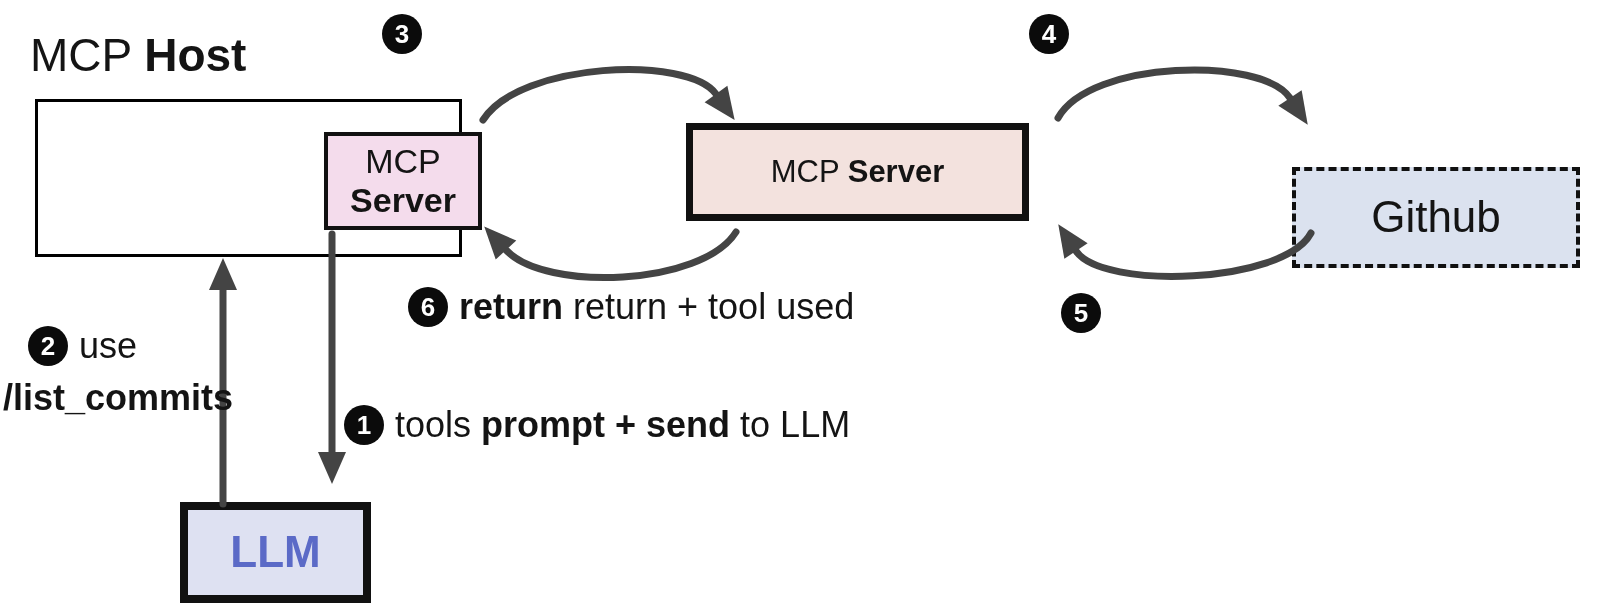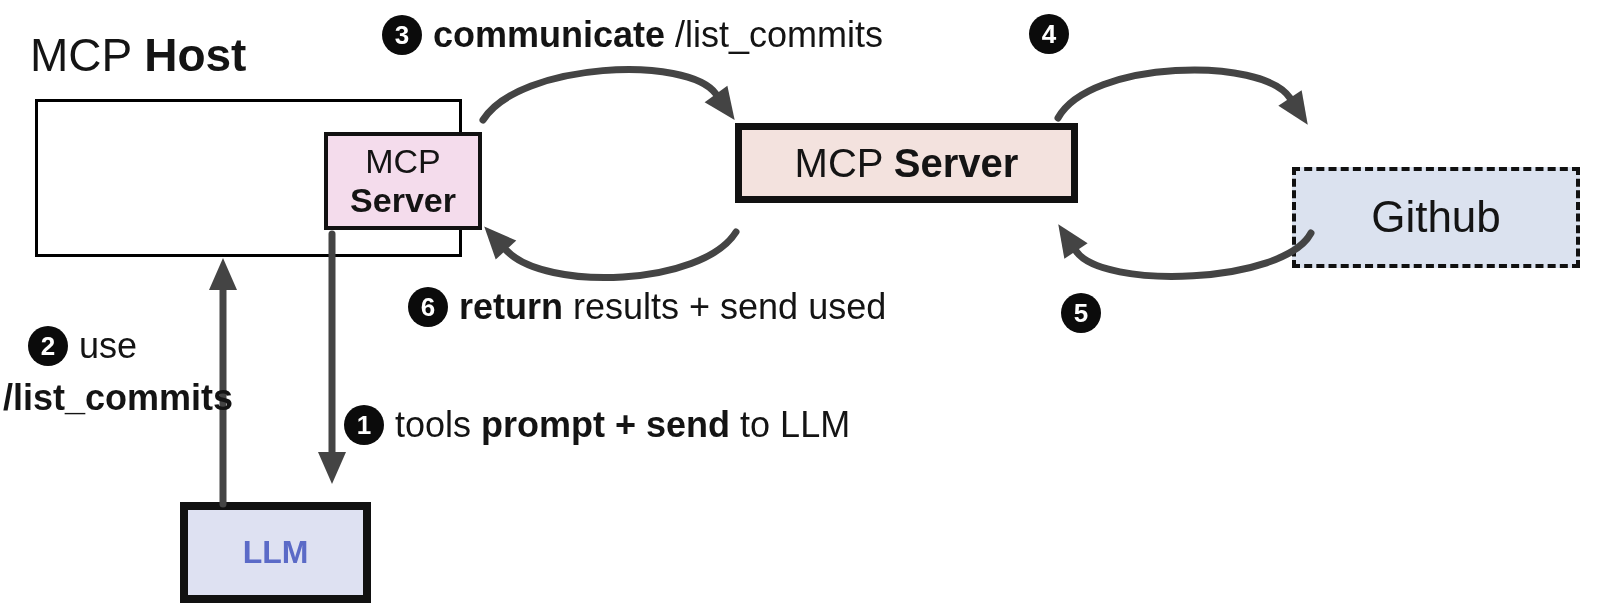--- a/index.html
+++ b/index.html
@@ -25,33 +25,33 @@
   #host-box {
     left: 35px; top: 99px; width: 427px; height: 158px;
     border: 3px solid #000; background: #ffffff; z-index: 1;
   }
   #client-box {
     left: 324px; top: 132px; width: 158px; height: 98px;
     border: 4px solid #111; background: var(--client-bg);
     font-size: 34px; z-index: 2;
   }
   #server-box {
-    left: 735px; top: 123px; width: 343px; height: 80px;
+    left: 686px; top: 123px; width: 343px; height: 98px;
     border: 7px solid #111; background: var(--server-bg);
-    font-size: 40px; z-index: 1;
+    font-size: 31px; z-index: 1;
   }
   #github-box {
     left: 1292px; top: 122px; width: 288px; height: 101px;
     border: 4px dashed #111; background: var(--github-bg);
     font-size: 44px; z-index: 1; margin-top: 45px;
   }
   #llm-box {
     left: 180px; top: 502px; width: 191px; height: 101px;
     border: 8px solid #111; background: var(--llm-bg);
-    font-size: 32px; font-weight: 700; color: var(--llm-text); z-index: 1;
+    font-size: 44px; font-weight: 700; color: var(--llm-text); z-index: 1;
   }
   #diagram-title {
     position: absolute; left: 30px; top: 28px;
     font-size: 46px; z-index: 2; white-space: nowrap; text-align: right;
   }
   .bold { font-weight: 700; }
   .reg  { font-weight: 400; }
   .step {
     position: absolute;
     display: flex;
@@ -117,30 +117,29 @@
     <path class="flow" marker-end="url(#ah)" d="M 483 120 C 520 62, 688 55, 716 94"></path>
     <path class="flow" marker-end="url(#ah)" d="M 736 232 C 702 286, 545 292, 506 250"></path>
     <path class="flow" marker-end="url(#ah)" d="M 1058 118 C 1090 60, 1262 56, 1290 98"></path>
     <path class="flow" marker-end="url(#ah)" d="M 1311 233 C 1284 284, 1102 290, 1076 251"></path>
     <path class="flow" marker-end="url(#ah)" d="M 332 234 L 332 452"></path>
     <path class="flow" marker-end="url(#ah)" d="M 223 504 L 223 290"></path>
   </svg>
 
   <div id="step3" class="step">
     <span class="badge">3</span>
-    <span><span class="bold">communicate</span><span class="reg"> /list_commits</span></span>
   </div>
 
   <div id="step4" class="step">
     <span class="badge">4</span>
   </div>
 
   <div id="step6" class="step">
     <span class="badge">6</span>
-    <span><span class="bold">return</span><span class="reg"> results + send used</span></span>
+    <span><span class="bold">return</span><span class="reg"> return + tool used</span></span>
   </div>
 
   <div id="step5" class="step">
     <span class="badge">5</span>
   </div>
 
   <div id="step2-block">
     <div id="step2-line1">
       <span class="badge">2</span>
       <span class="reg">use</span>

